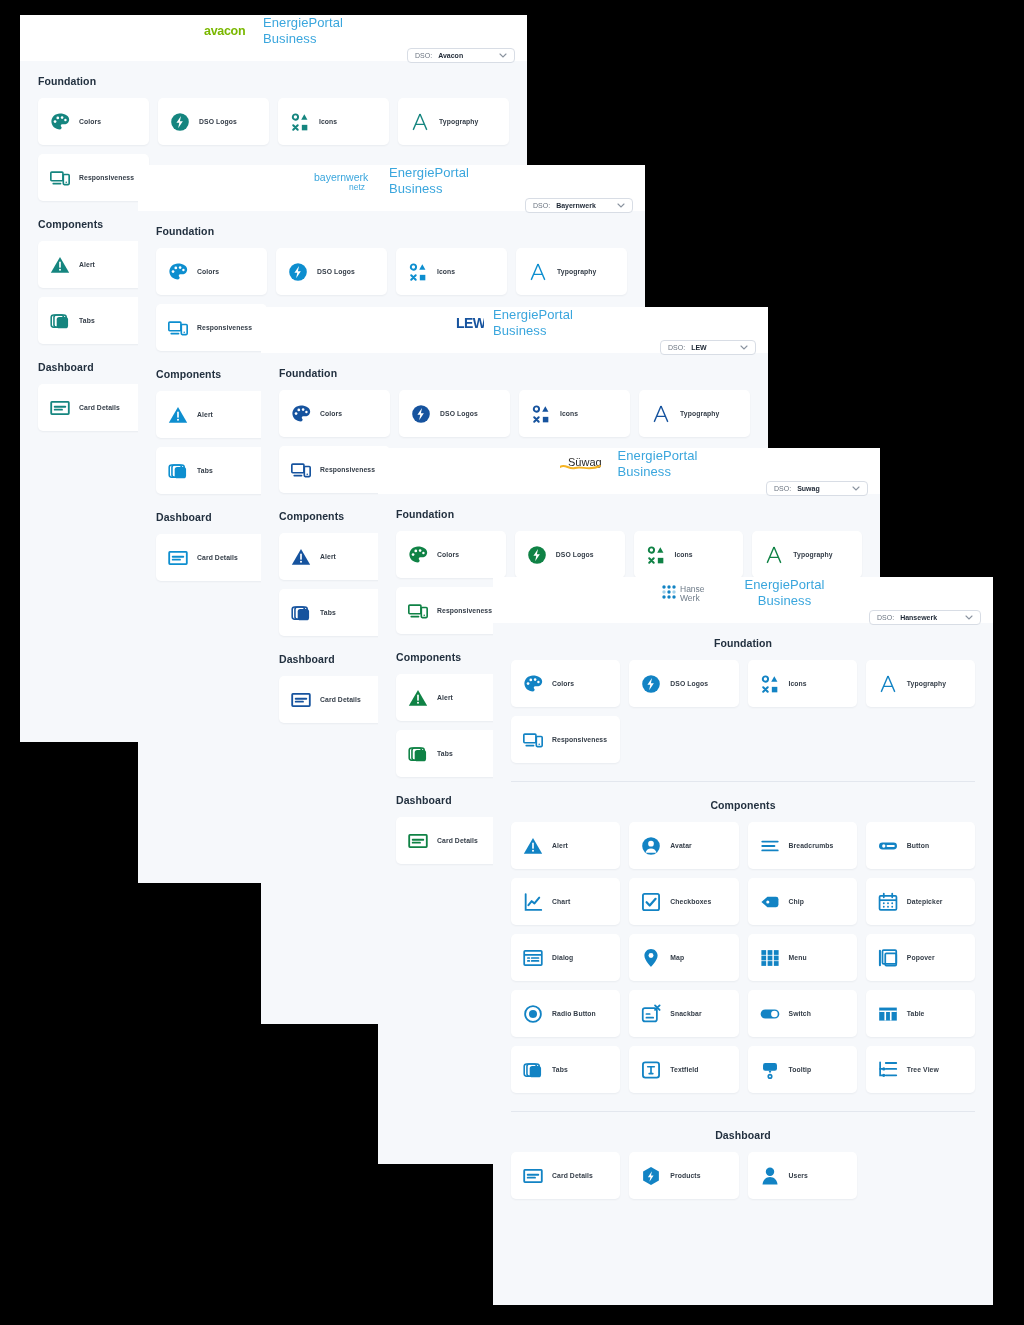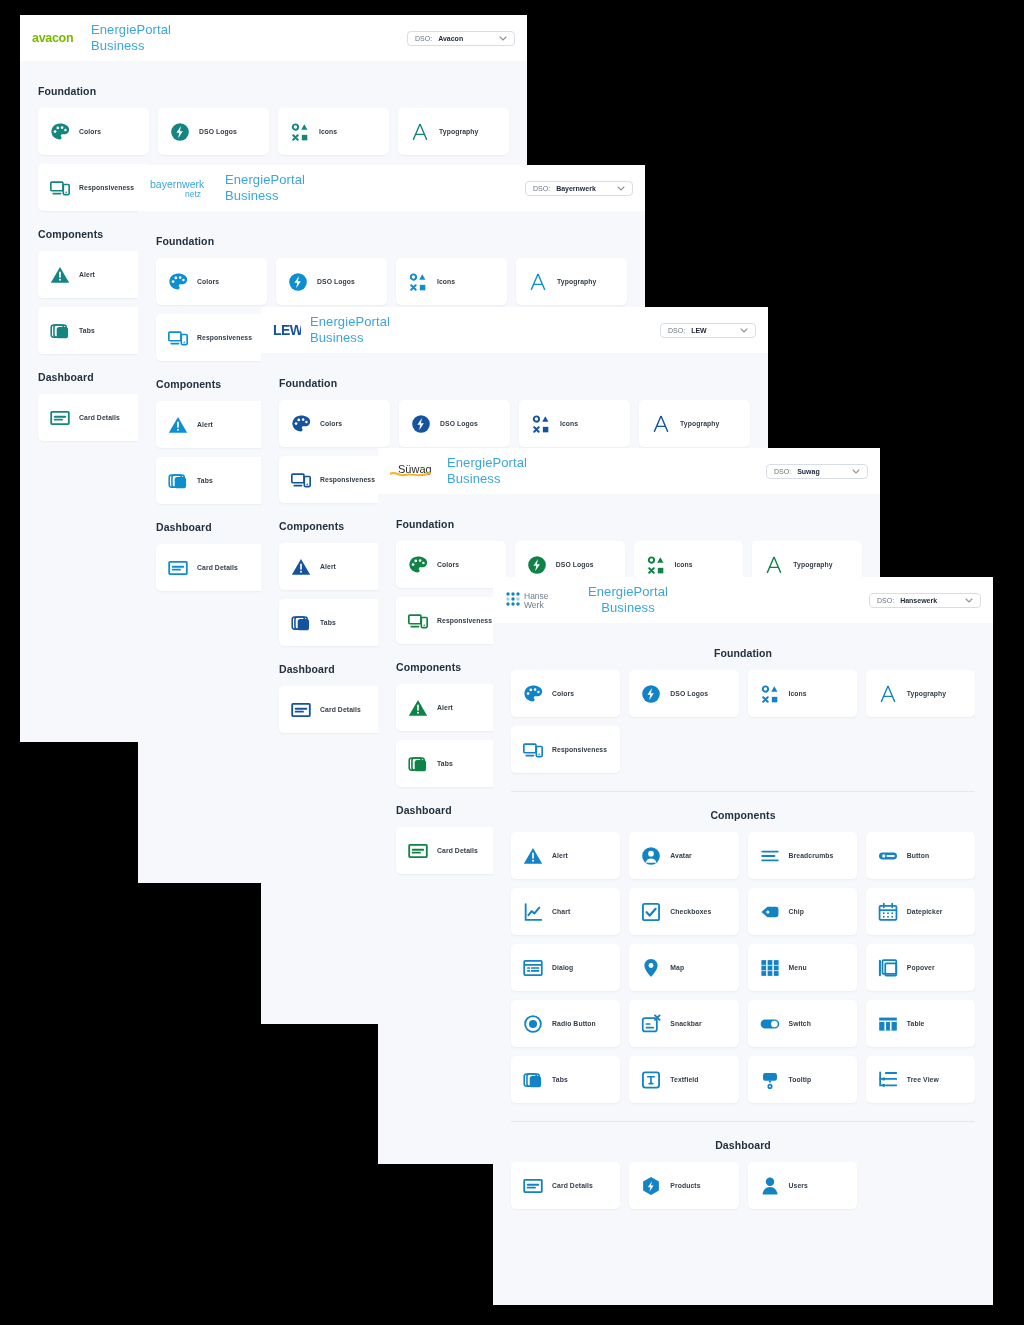--- a/index.html
+++ b/index.html
@@ -4,35 +4,35 @@
 <style>
   html,body{margin:0;padding:0;background:#000;}
   body{width:1024px;height:1325px;position:relative;overflow:hidden;
        font-family:"Liberation Sans","DejaVu Sans",sans-serif;}
 
   .stage{position:absolute;inset:0;}
 
   
   .win{position:absolute;background:#f6f8fb;overflow:hidden;}
   .win-header{background:#ffffff;display:flex;align-items:center;
-              padding:0 12px;box-sizing:border-box;}
+              padding:0 12px;box-sizing:border-box;flex-direction:column;}
   .brand{display:flex;align-items:center;gap:9px;}
   .logo{display:flex;align-items:center;}
   .logo svg{display:block;}
   .portal-name{font-size:13px;line-height:1.25;font-weight:400;color:#3aa6dd;
                white-space:nowrap;letter-spacing:.1px;}
   .portal-name .l2{display:block;}
   .dso-select{margin-left:auto;display:flex;align-items:center;gap:6px;
               border:1px solid #d8dde5;border-radius:4px;background:#fff;
               padding:3px 7px;font-size:7px;color:#6b7480;white-space:nowrap;}
   .dso-select b{color:#1d2734;font-weight:700;}
   .dso-select .chev{margin-left:auto;color:#8a939f;font-size:7px;line-height:1;}
 
   .win-body{padding:14px 18px 18px 18px;box-sizing:border-box;}
-  .sec-title{font-size:10.5px;font-weight:700;color:#22303f;margin:10px 0 11px 0;
+  .sec-title{font-size:10.5px;font-weight:700;color:#22303f;margin:0 0 11px 0;
              letter-spacing:.1px;}
   .sec-title.gap{margin-top:17px;}
   .divider{height:1px;background:#e3e7ee;margin:18px 0 0 0;}
 
   .grid{display:grid;gap:9px;}
   .tile{background:#fff;border-radius:5px;height:47px;display:flex;
         align-items:center;gap:8px;padding:0 11px;box-sizing:border-box;
         box-shadow:0 1px 2px rgba(20,35,60,.055);}
   .tile .ic{width:22px;height:22px;flex:0 0 22px;display:flex;
             align-items:center;justify-content:center;}

